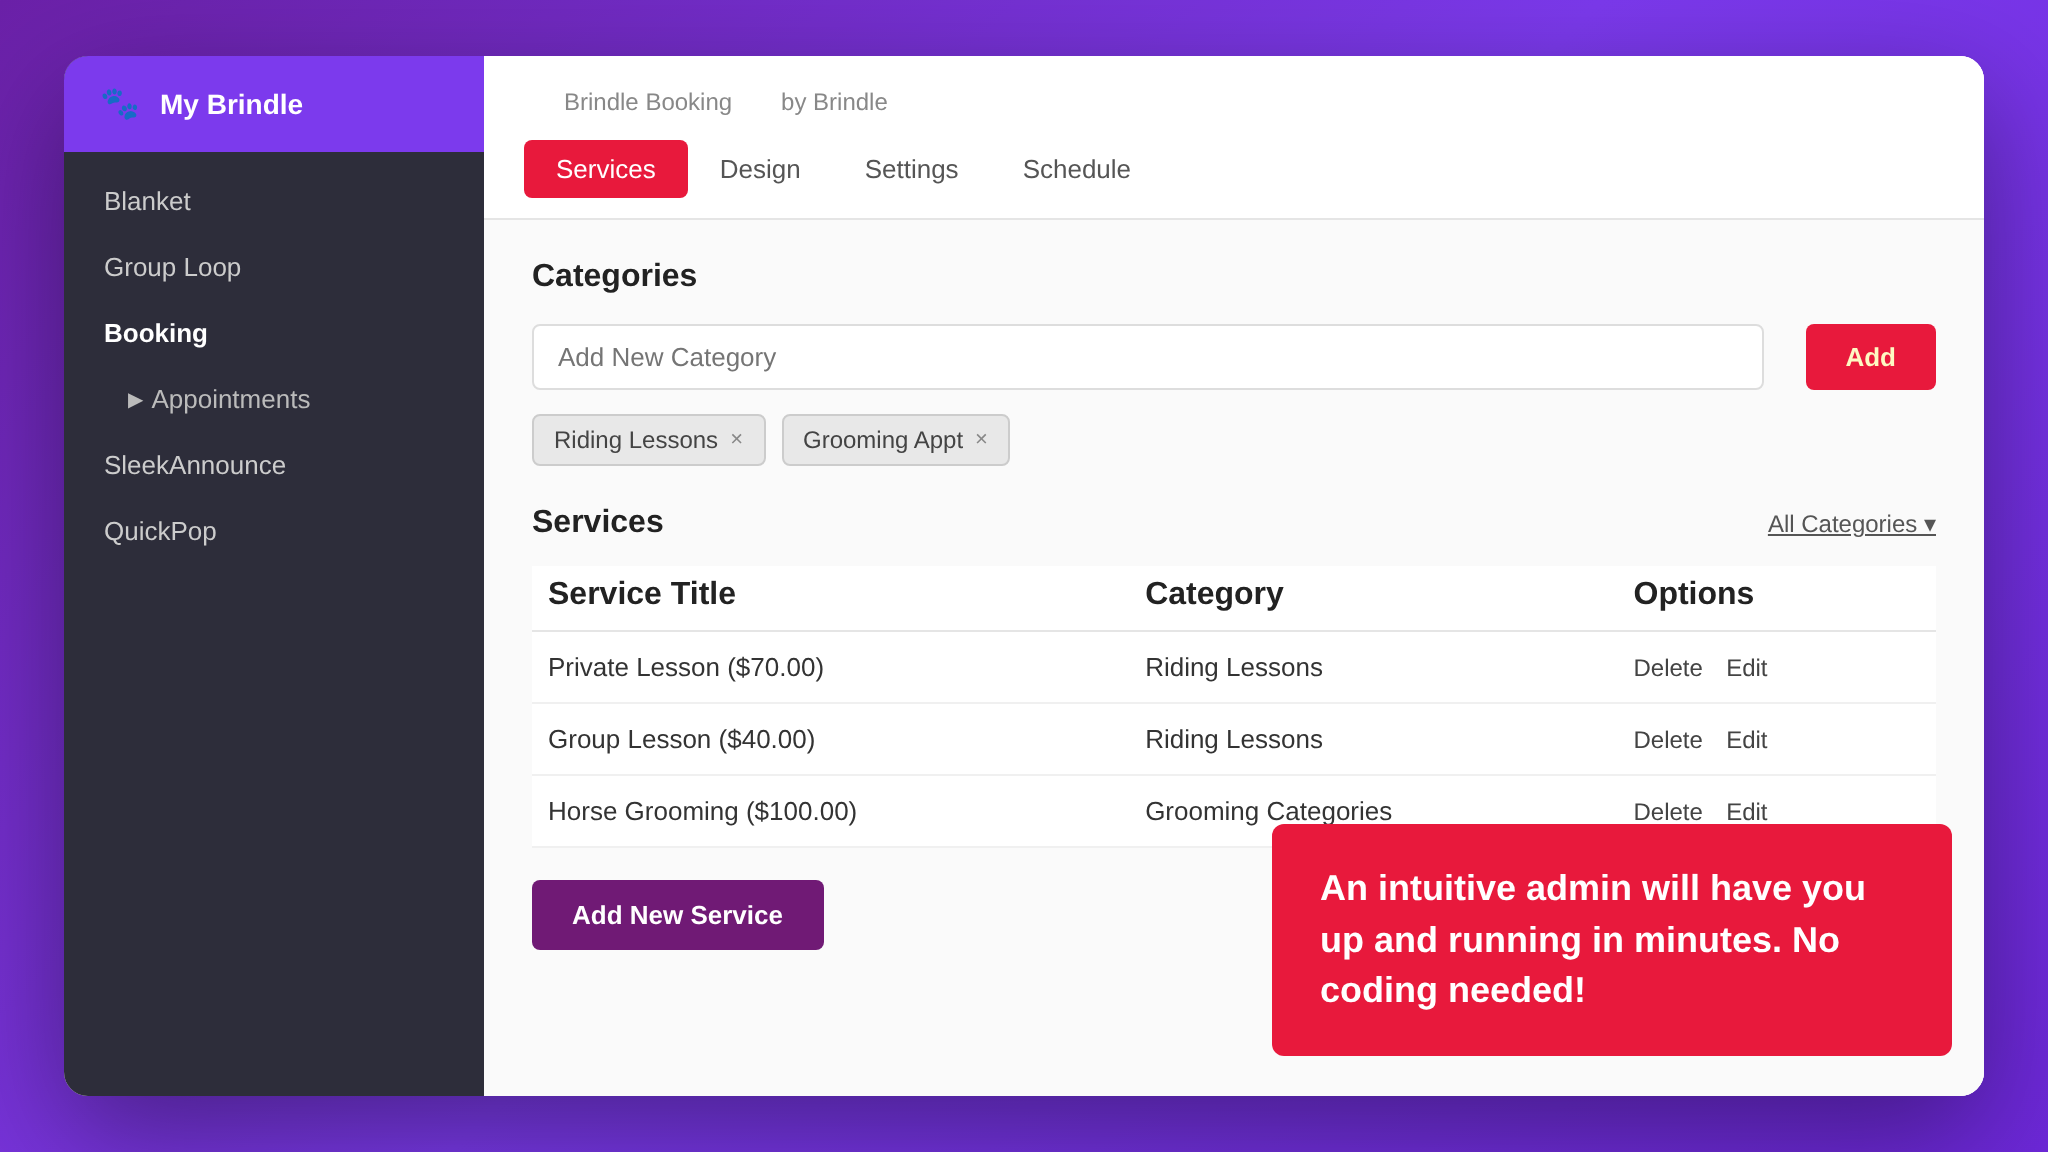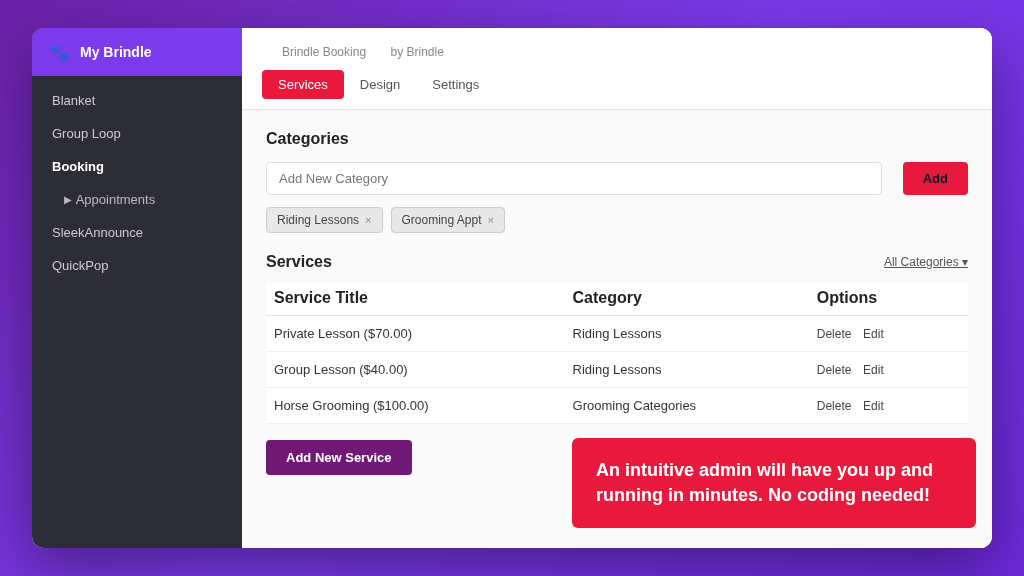--- a/index.html
+++ b/index.html
@@ -135,21 +135,21 @@
       border: 1px solid #ddd;
       border-radius: 4px;
       padding: 8px 12px;
       font-size: 13px;
       color: #999;
       background: white;
       outline: none;
     }
     .add-btn {
       background: #e8193c;
-      color: #0f172a;
+      color: #fef9c3;
       border: none;
       border-radius: 4px;
       padding: 8px 20px;
       font-size: 13px;
       font-weight: 600;
       cursor: pointer;
     }
     .categories-row {
       display: flex;
       gap: 8px;
@@ -227,21 +227,21 @@
       margin-top: 16px;
     }
     .promo-box {
       position: absolute;
       bottom: 48px;
       right: 48px;
       background: #e8193c;
       color: white;
       padding: 20px 24px;
       border-radius: 6px;
-      width: 404px;
+      width: 340px;
       font-size: 18px;
       font-weight: 700;
       line-height: 1.4;
       margin-left: 15px;
     }
   </style>
 </head>
 <body>
 
 <div class="outer-wrapper">
@@ -277,20 +277,21 @@
   <div class="main">
     <div class="header">
       <div class="app-title">
         <span>Brindle Booking</span>
         <span>by Brindle</span>
       </div>
       <div class="tabs">
         <div class="tab active">Services</div>
         <div class="tab">Design</div>
         <div class="tab">Settings</div>
+        <div class="tab">Schedule</div>
       </div>
     </div>
 
     <div class="content">
       
       <div class="section-title">Categories</div>
       <div class="add-category-row">
         <input class="add-category-input" type="text" placeholder="Add New Category" style="">
         <button class="add-btn">Add</button>
       </div>

